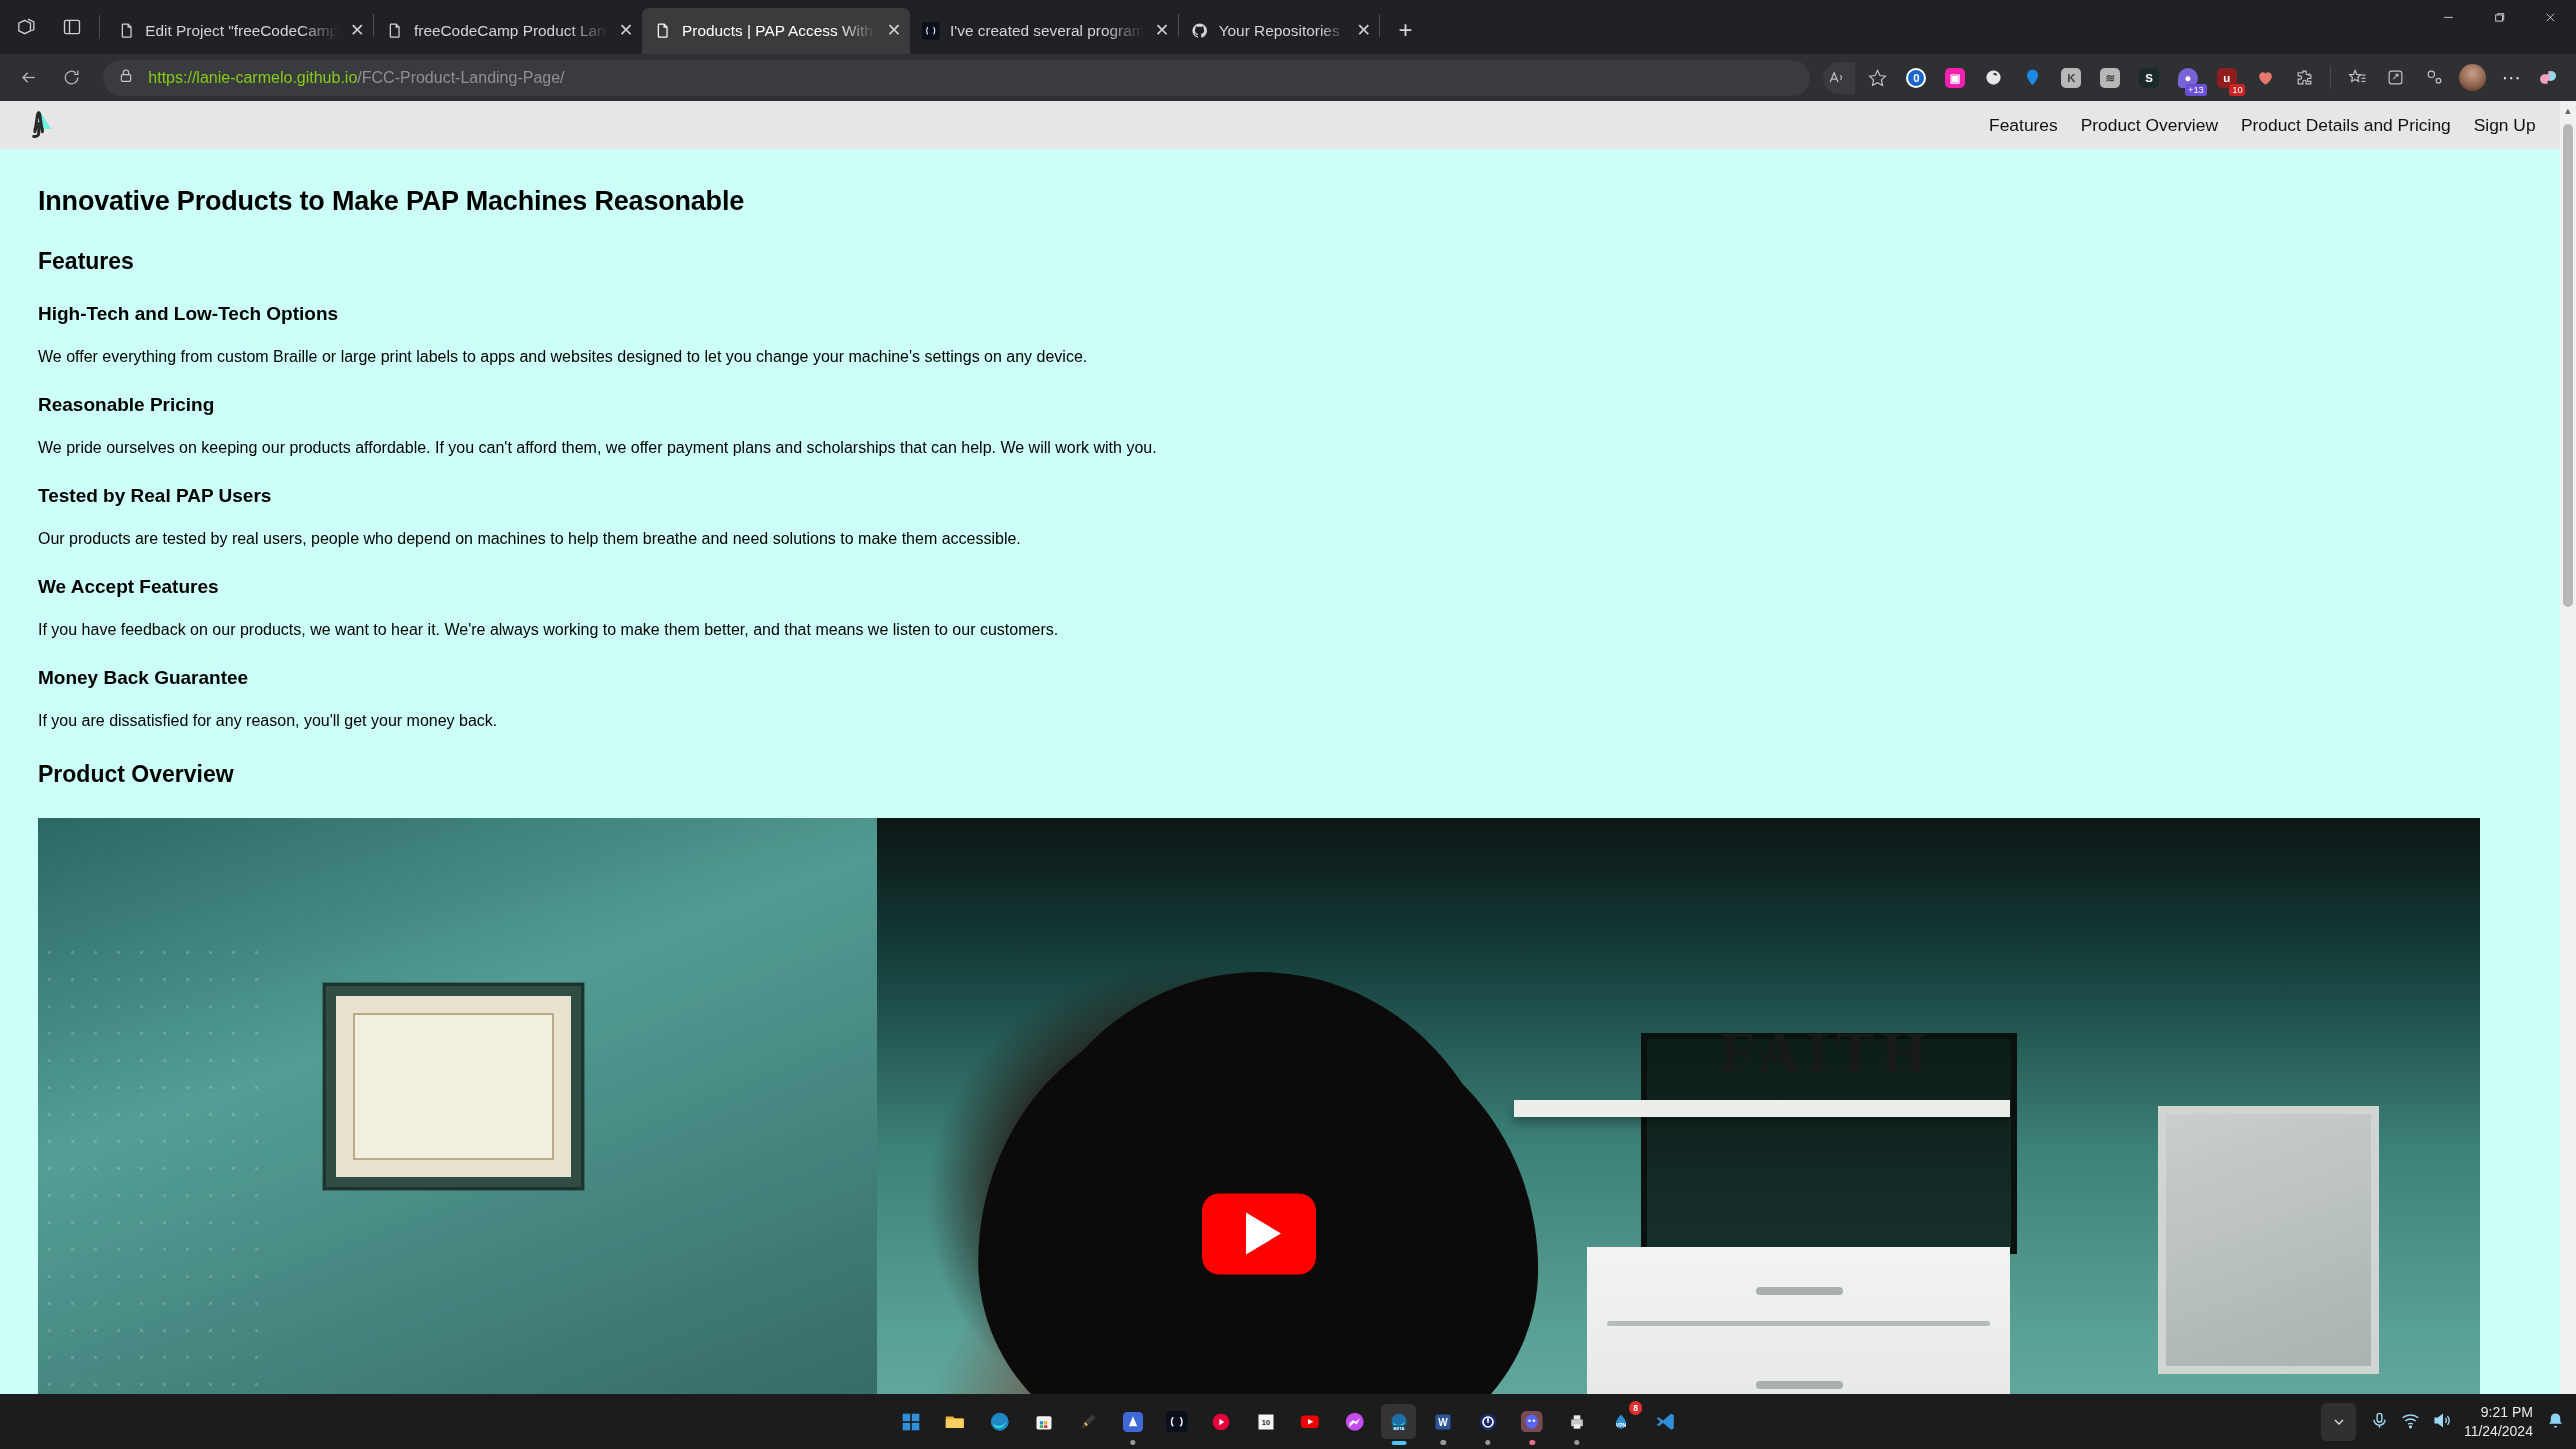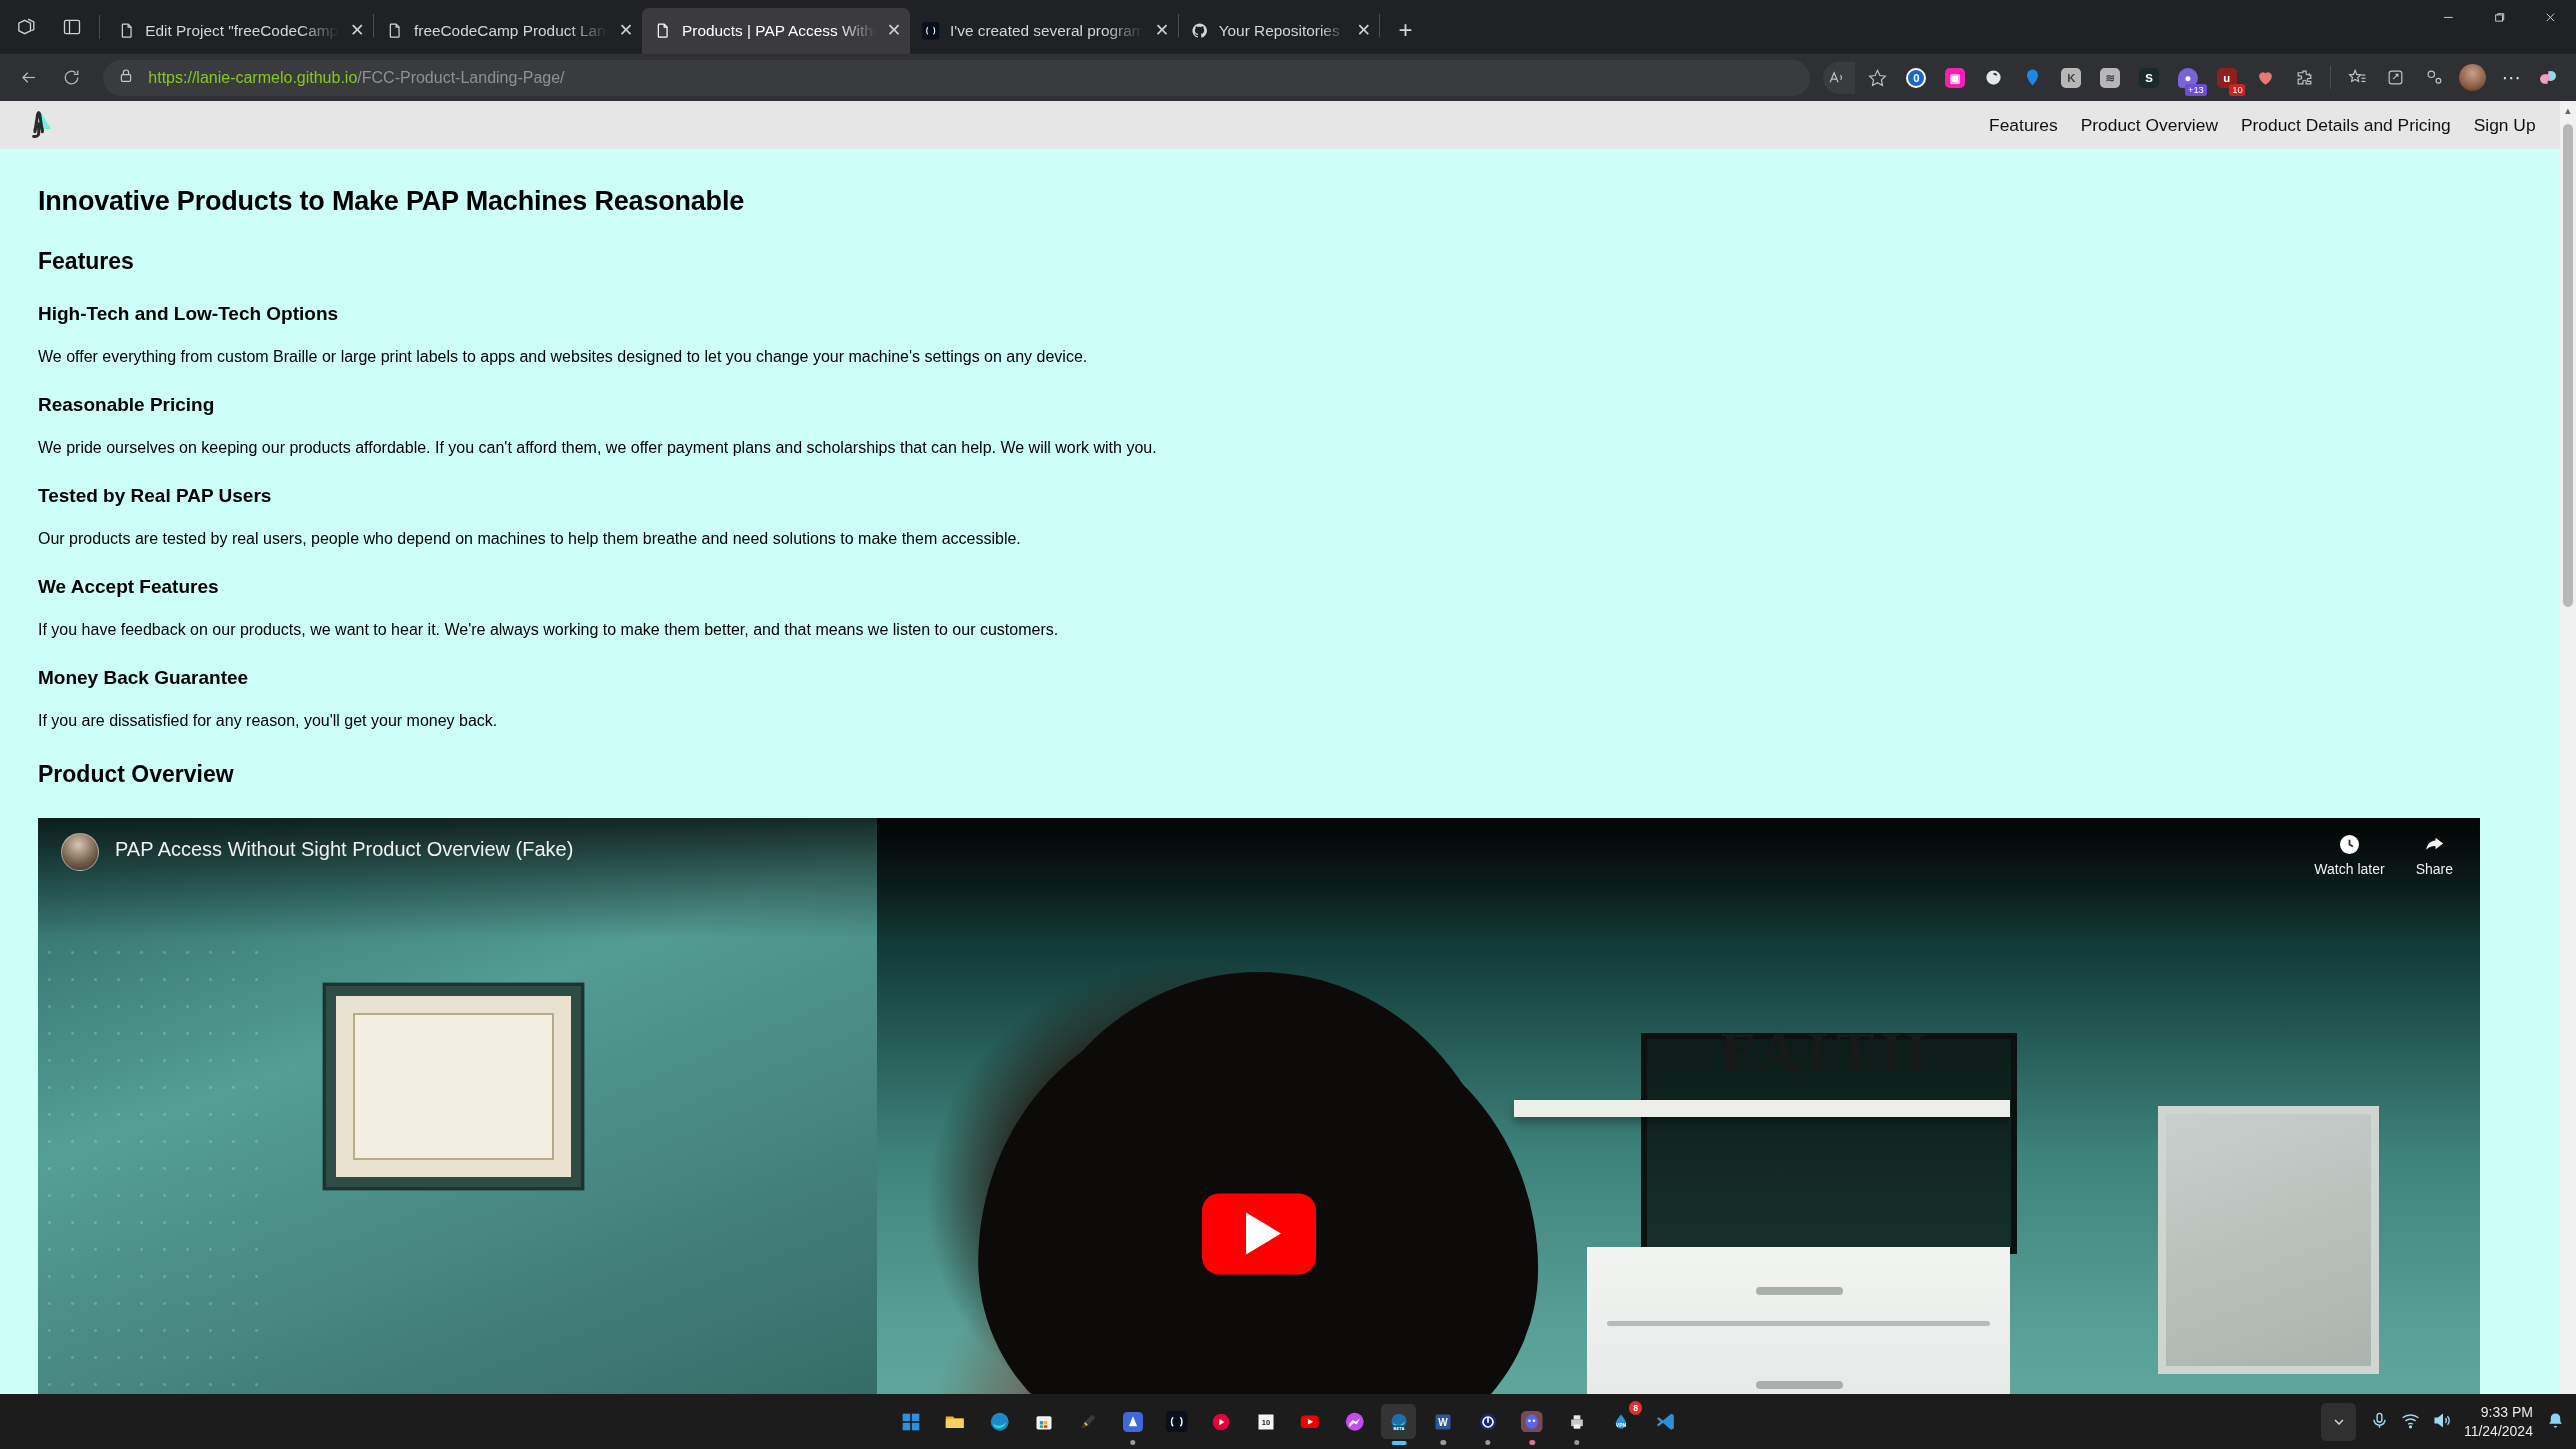--- a/index.html
+++ b/index.html
@@ -539,39 +539,20 @@
 
         </div>
         <div class="v-rightframe"></div>
 
         <div class="v-person">
 
           <div class="v-face"></div>
           <div class="v-hair"></div>
         </div>
 
-        <div class="v-topbar">
-          <div class="v-chan"></div>
-          <div class="v-title">PAP Access Without Sight Product Overview (Fake)</div>
-          <div class="v-acts">
-            <div class="v-act">
-              <svg viewBox="0 0 24 24" fill="none" stroke="currentColor" stroke-width="1.8">
-                <circle cx="12" cy="12" r="9" fill="#fff" stroke="#fff"></circle>
-                <path d="M12 7v5l3.5 2" stroke="#222"></path>
-                </svg>
-              <span>Watch later</span>
-            </div>
-            <div class="v-act">
-              <svg viewBox="0 0 24 24" fill="currentColor">
-                <path d="M13 5l8 6-8 6v-3.5c-4.5 0-7.5 1.3-9.5 4 .6-5.4 3.9-9.1 9.5-9.6z"></path>
-                </svg>
-              <span>Share</span>
-            </div>
-          </div>
-        </div>
 
         <div class="playbtn">
           <span class="tri"></span>
         </div>
 
       </div>
     </div>
 
     <div class="pscroll">
       <div class="arr" style="top:0">▲</div>
@@ -733,21 +714,21 @@
       </span>
       <span>
         <svg viewBox="0 0 24 24" fill="none" stroke="currentColor" stroke-width="1.8">
             <path d="M4 9h4l5-4v14l-5-4H4z" fill="currentColor"></path>
             <path d="M17 9c1.5 1.5 1.5 4.5 0 6"></path>
             <path d="M19.5 6.5c3 3 3 8 0 11"></path>
           </svg>
       </span>
     </div>
     <div class="tb-clock">
-      <div>9:33 PM</div>
+      <div>9:21 PM</div>
       <div>11/24/2024</div>
     </div>
     <div class="tb-bell">
       <svg viewBox="0 0 24 24" fill="currentColor">
           <path d="M12 3a6 6 0 00-6 6v4l-2 3h16l-2-3V9a6 6 0 00-6-6zM10 19a2 2 0 004 0z"></path>
         </svg>
     </div>
   </div>
 </div>
 

